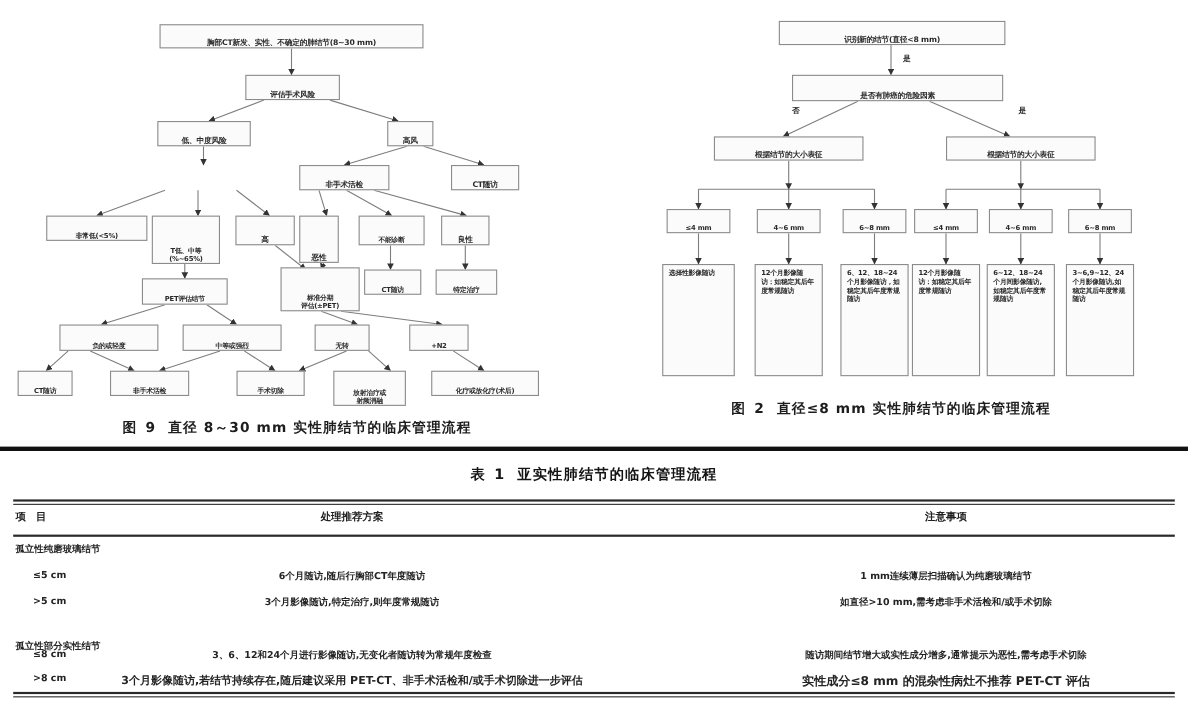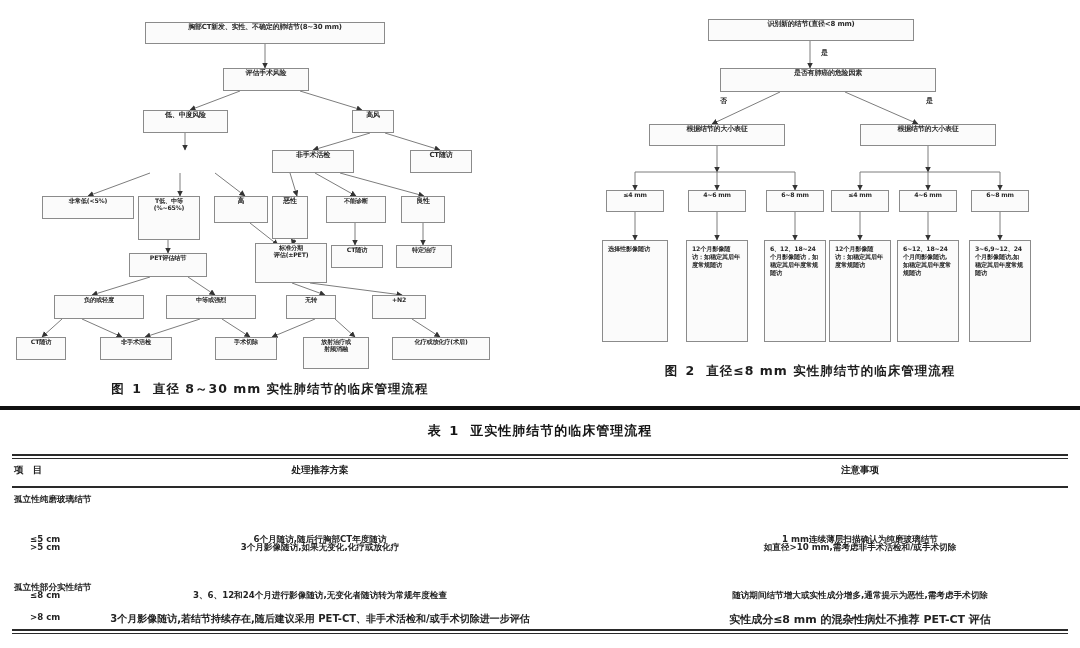--- a/index.html
+++ b/index.html
@@ -21,21 +21,21 @@
 
   .flow{position:absolute;left:0;top:0;width:100%;height:100%;}
   .flow svg{position:absolute;left:0;top:0;width:100%;height:100%;}
 
   .node{
     position:absolute;
     box-sizing:border-box;
     border:1px solid #8b8b8b;
     background:#fbfbfb;
     color:#2a2a2a;
-    display:flex;align-items:flex-start;justify-content:center;
+    display:flex;align-items:flex-end;justify-content:center;
     text-align:center;
     line-height:1.15;
     font-weight:700;
     letter-spacing:-0.2px;
     filter:blur(0.15px);
   }
   .node.small{font-size:7px;}
   .node.tiny{font-size:6.2px;}
   .node.tall{align-items:flex-start;padding-top:3px;line-height:1.3;}
 
@@ -233,21 +233,21 @@
         <div class="node tiny" style="left:303px;top:337px;width:66px;height:32px;white-space:pre-line;">
           <span>放射治疗或
 射频消融</span>
         </div>
         <div class="node tiny" style="left:392px;top:337px;width:98px;height:23px;">
           <span>化疗或放化疗(术后)</span>
         </div>
       </div>
 
       <div class="figcap" style="top:381px;">
-        <span class="num">图 1</span><span>直径 8～30 mm 实性肺结节的临床管理流程</span>
+        <span class="num">图 9</span><span>直径 8～30 mm 实性肺结节的临床管理流程</span>
       </div>
     </div>
 
     <div class="fig fig-right">
       <div class="flow">
         <svg viewBox="0 0 540 410" preserveAspectRatio="none">
           <defs>
             <marker id="a2" markerWidth="7" markerHeight="7" refX="5.5" refY="3" orient="auto">
               <path d="M0,0 L6,3 L0,6 z" fill="#333"></path>
             </marker>
@@ -274,21 +274,21 @@
           <g stroke="#7d7d7d" stroke-width="1" fill="none">
             <path d="M95,172 L255,172"></path>
             <path d="M320,172 L460,172"></path>
           </g>
         </svg>
 
         <div class="node small" style="left:168px;top:19px;width:206px;height:22px;">
           <span>识别新的结节(直径&lt;8 mm)</span>
         </div>
 
-        <div class="node small" style="left:180px;top:68px;width:216px;height:24px;">
+        <div class="node small" style="left:180px;top:68px;width:192px;height:24px;">
           <span>是否有肺癌的危险因素</span>
         </div>
 
         <div class="edgelabel" style="left:281px;top:48px;">
           <span>是</span>
         </div>
         <div class="edgelabel" style="left:180px;top:96px;">
           <span>否</span>
         </div>
         <div class="edgelabel" style="left:386px;top:96px;">
@@ -362,29 +362,29 @@
       <div class="th c2">处理推荐方案</div>
       <div class="th c3">注意事项</div>
     </div>
 
     <div class="rule mid"></div>
 
     <div class="row grouprow" style="top:80px;">
       <div class="cell c1">孤立性纯磨玻璃结节</div>
     </div>
 
-    <div class="row" style="top:104px;margin-top:16px;">
+    <div class="row" style="top:104px;">
       <div class="cell c1 indent">≤5 cm</div>
       <div class="cell c2">6个月随访,随后行胸部CT年度随访</div>
       <div class="cell c3">1 mm连续薄层扫描确认为纯磨玻璃结节</div>
     </div>
 
     <div class="row" style="top:128px;">
       <div class="cell c1 indent">&gt;5 cm</div>
-      <div class="cell c2">3个月影像随访,如果无变化,化疗或放化疗</div>
+      <div class="cell c2">3个月影像随访,特定治疗,则年度常规随访</div>
       <div class="cell c3">如直径&gt;10 mm,需考虑非手术活检和/或手术切除</div>
     </div>
 
     <div class="row grouprow" style="top:168px;">
       <div class="cell c1">孤立性部分实性结节</div>
     </div>
 
     <div class="row" style="top:176px;padding-left:18px;">
       <div class="cell c1 indent">≤8 cm</div>
       <div class="cell c2">3、6、12和24个月进行影像随访,无变化者随访转为常规年度检查</div>

